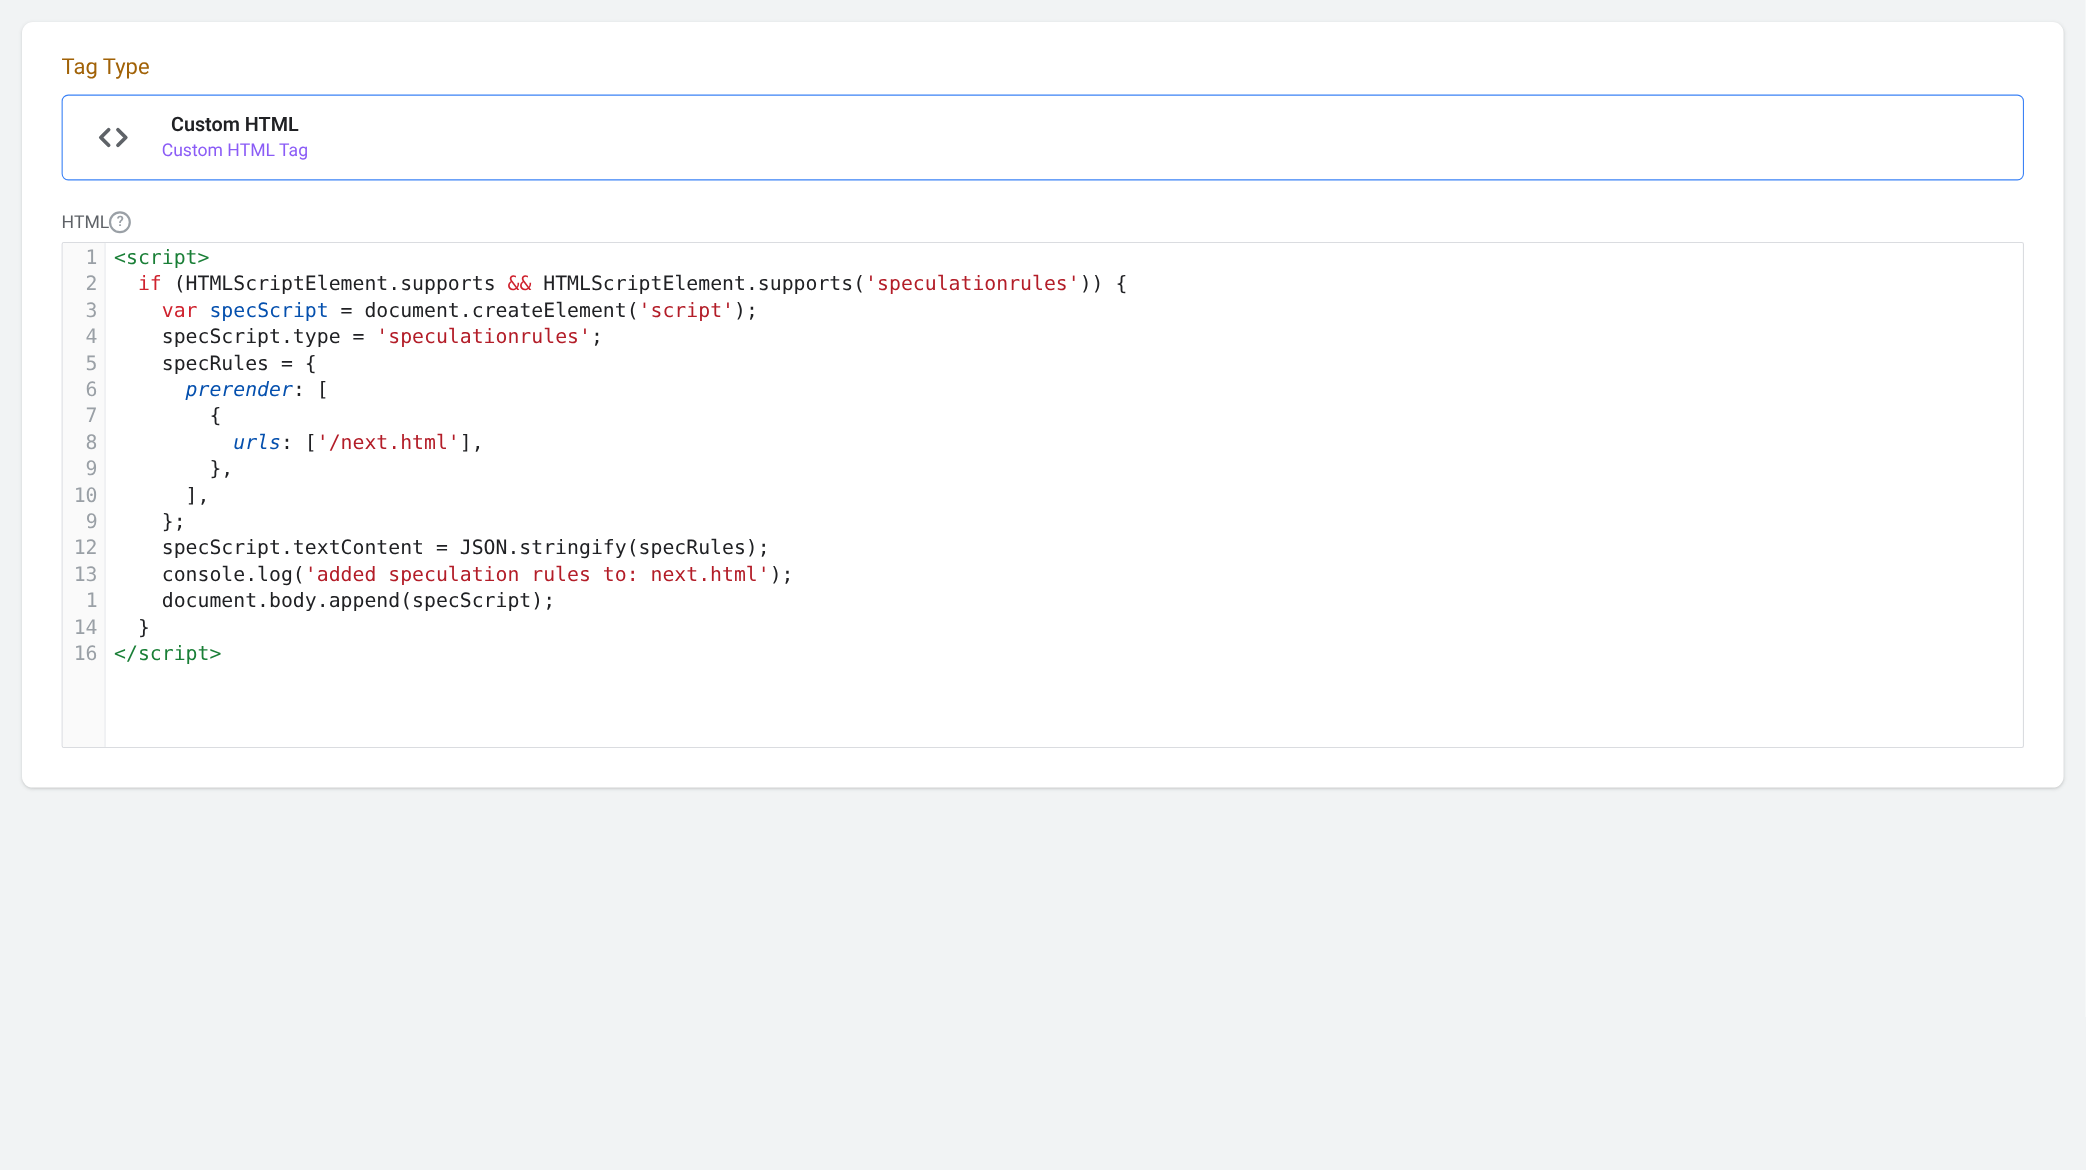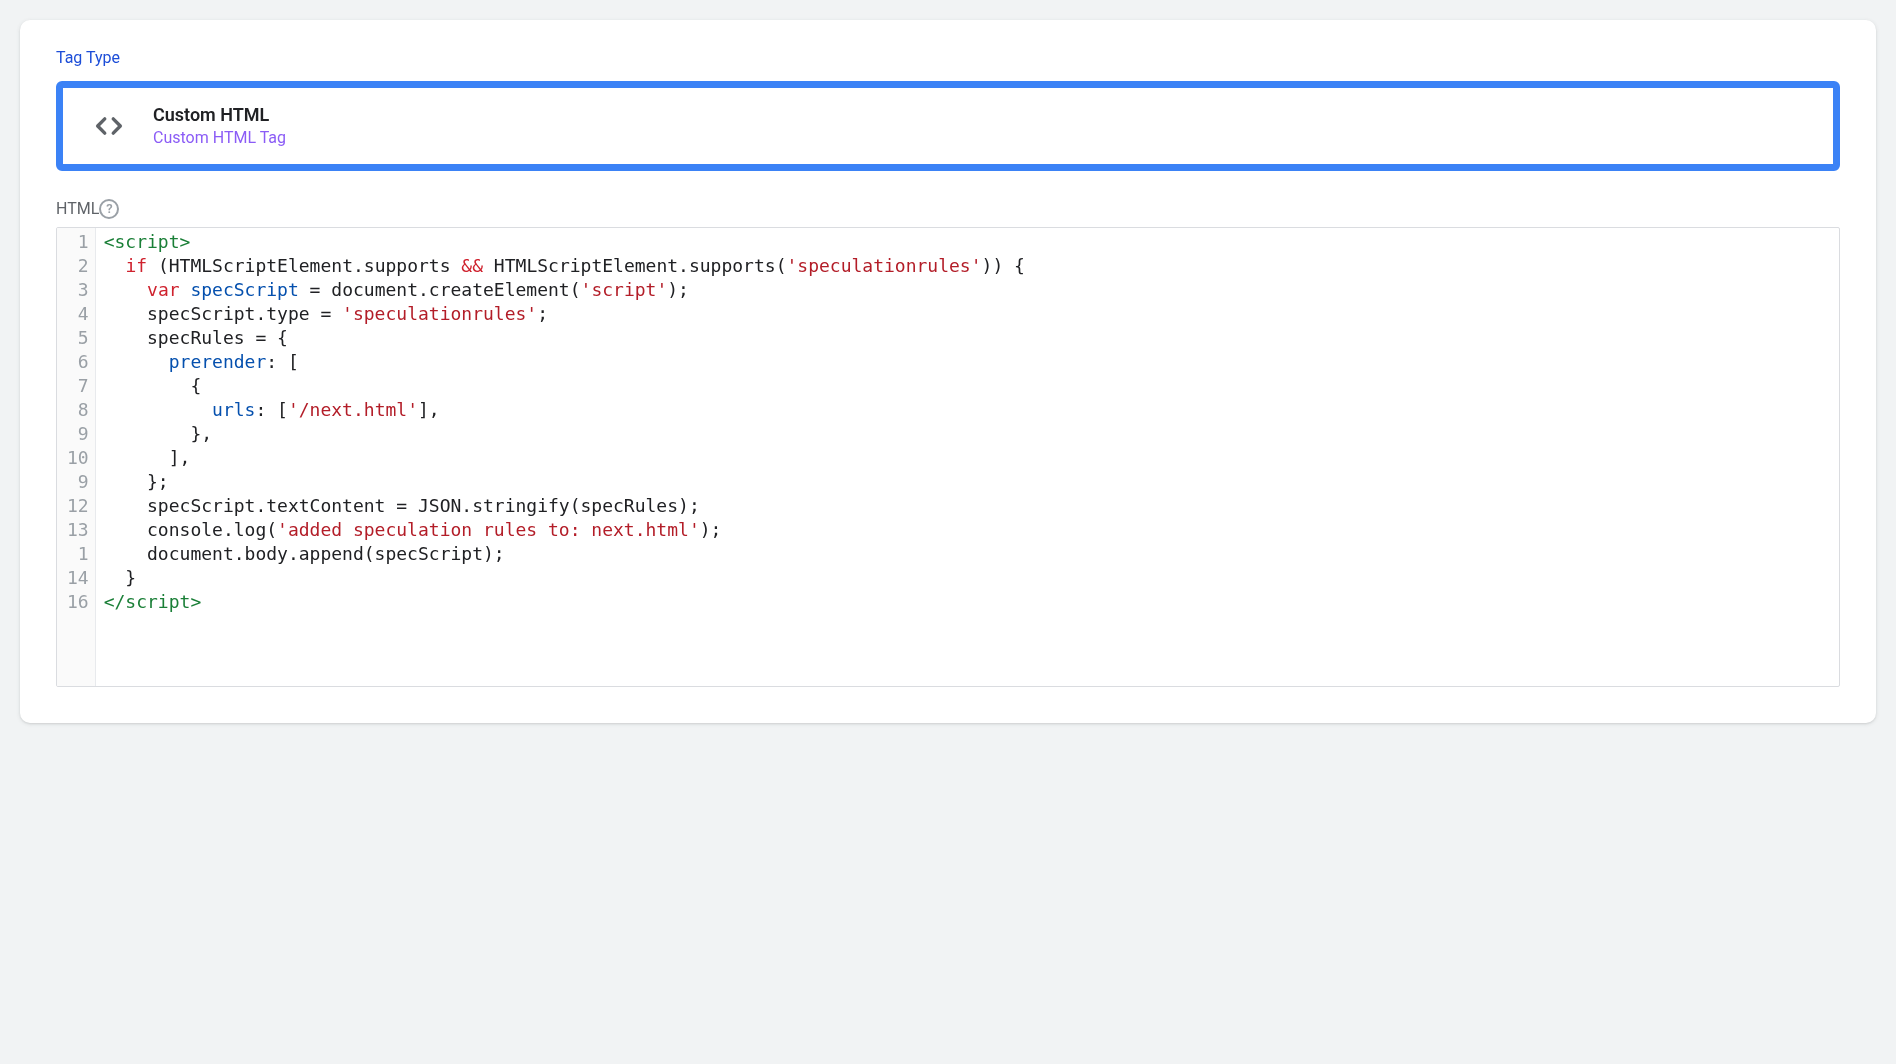--- a/index.html
+++ b/index.html
@@ -17,32 +17,33 @@
     max-width: 100%;
   }
   .card-title {
     font-size: 25px;
     font-weight: 400;
     color: #202124;
     margin-bottom: 30px;
     letter-spacing: 0.1px;
   }
   .section-label {
-    font-size: 16px;
-    color: #1d4ed8;
+    font-size: 20px;
+    color: #a16207;
     margin-bottom: 14px;
   }
   .tagtype-box {
-    border: 7px solid #3b82f6;
+    border: 1px solid #3b82f6;
     border-radius: 6px;
     padding: 14px 20px;
     display: flex;
     align-items: center;
     gap: 26px;
     margin-bottom: 28px;
+    text-align: center;
   }
   .tagtype-icon {
     width: 36px;
     height: 36px;
     display: flex;
     align-items: center;
     justify-content: center;
     color: #5f6368;
     flex-shrink: 0;
     margin-left: 8px;
@@ -101,21 +102,21 @@
   .code {
     padding: 2px 8px;
     white-space: pre;
     color: #202124;
     overflow-x: auto;
     flex: 1;
   }
   .line { display: block; }
   .c-tag { color: #1a7f37; }
   .c-kw  { color: #cf222e; }
-  .c-num, .c-prop { color: #0550ae; }
+  .c-num, .c-prop { color: #0550ae; font-style: italic; }
   .c-var { color: #0550ae; }
   .c-str { color: #b31d28; }
   .c-pn  { color: #202124; }
 </style>
 </head>
 <body>
 
 <div class="card">
 
   <div class="section-label">Tag Type</div>

